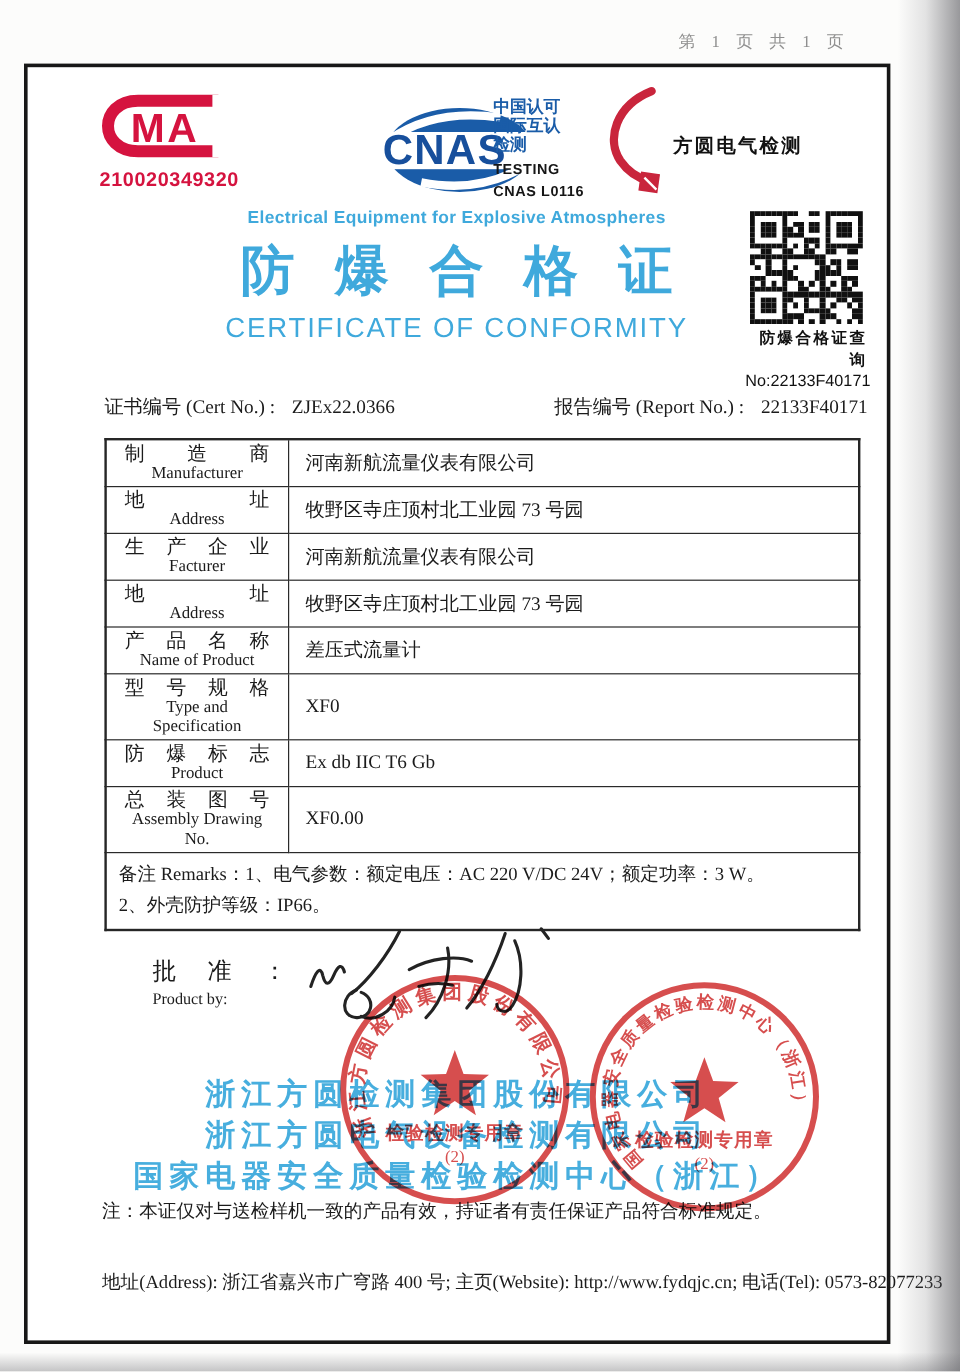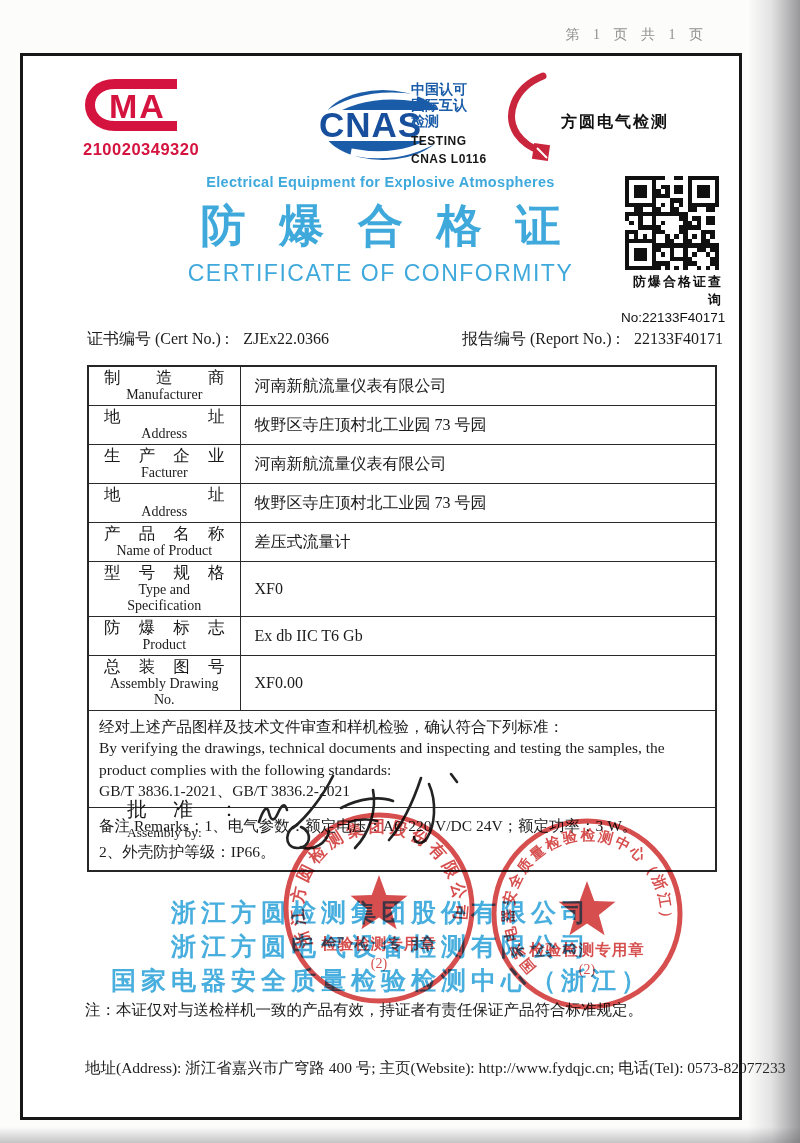--- a/index.html
+++ b/index.html
@@ -445,38 +445,31 @@
           <td class="val">Ex db IIC T6 Gb</td>
         </tr>
     <tr class="t-row">
           <td class="lab">
             <div class="lab-cn">总装图号</div>
             <div class="lab-en">Assembly Drawing No.</div>
           </td>
           <td class="val">XF0.00</td>
         </tr>
     <tr>
-          <td class="wide" colspan="2">
-      <div>经对上述产品图样及技术文件审查和样机检验，确认符合下列标准：</div>
-      <div>By verifying the drawings, technical documents and inspecting and testing the samples, the product complies with the following standards:</div>
-      <div>GB/T 3836.1-2021、GB/T 3836.2-2021</div>
-    </td>
-        </tr>
-    <tr>
           <td class="rem" colspan="2">
       <div>备注 Remarks：1、电气参数：额定电压：AC 220 V/DC 24V；额定功率：3 W。</div>
       <div>2、外壳防护等级：IP66。</div>
     </td>
         </tr>
   </tbody>
     </table>
 
   <div class="approve">
     <div class="ap-cn">批准：</div>
-    <div class="ap-en">Assembly by:</div>
+    <div class="ap-en">Product by:</div>
   </div>
 
   <svg class="sig" width="250" height="100" viewBox="0 0 250 100">
     <g fill="none" stroke="#232323" stroke-width="2.6" stroke-linecap="round">
       <path d="M14 52 c4,-12 8,-18 10,-9 c2,8 5,9 9,0 c4,-9 7,-10 9,-3"></path>
       <path d="M52 55 c-12,4 -14,22 0,23 c13,1 17,-16 4,-21"></path>
       <path d="M88 6 C78 26 62 47 48 58"></path>
       <path d="M56 77 c12,5 26,-4 28,-16"></path>
       <path d="M96 38 c18,-10 40,-12 52,-7"></path>
       <path d="M128 20 c4,20 -4,44 -18,58"></path>

